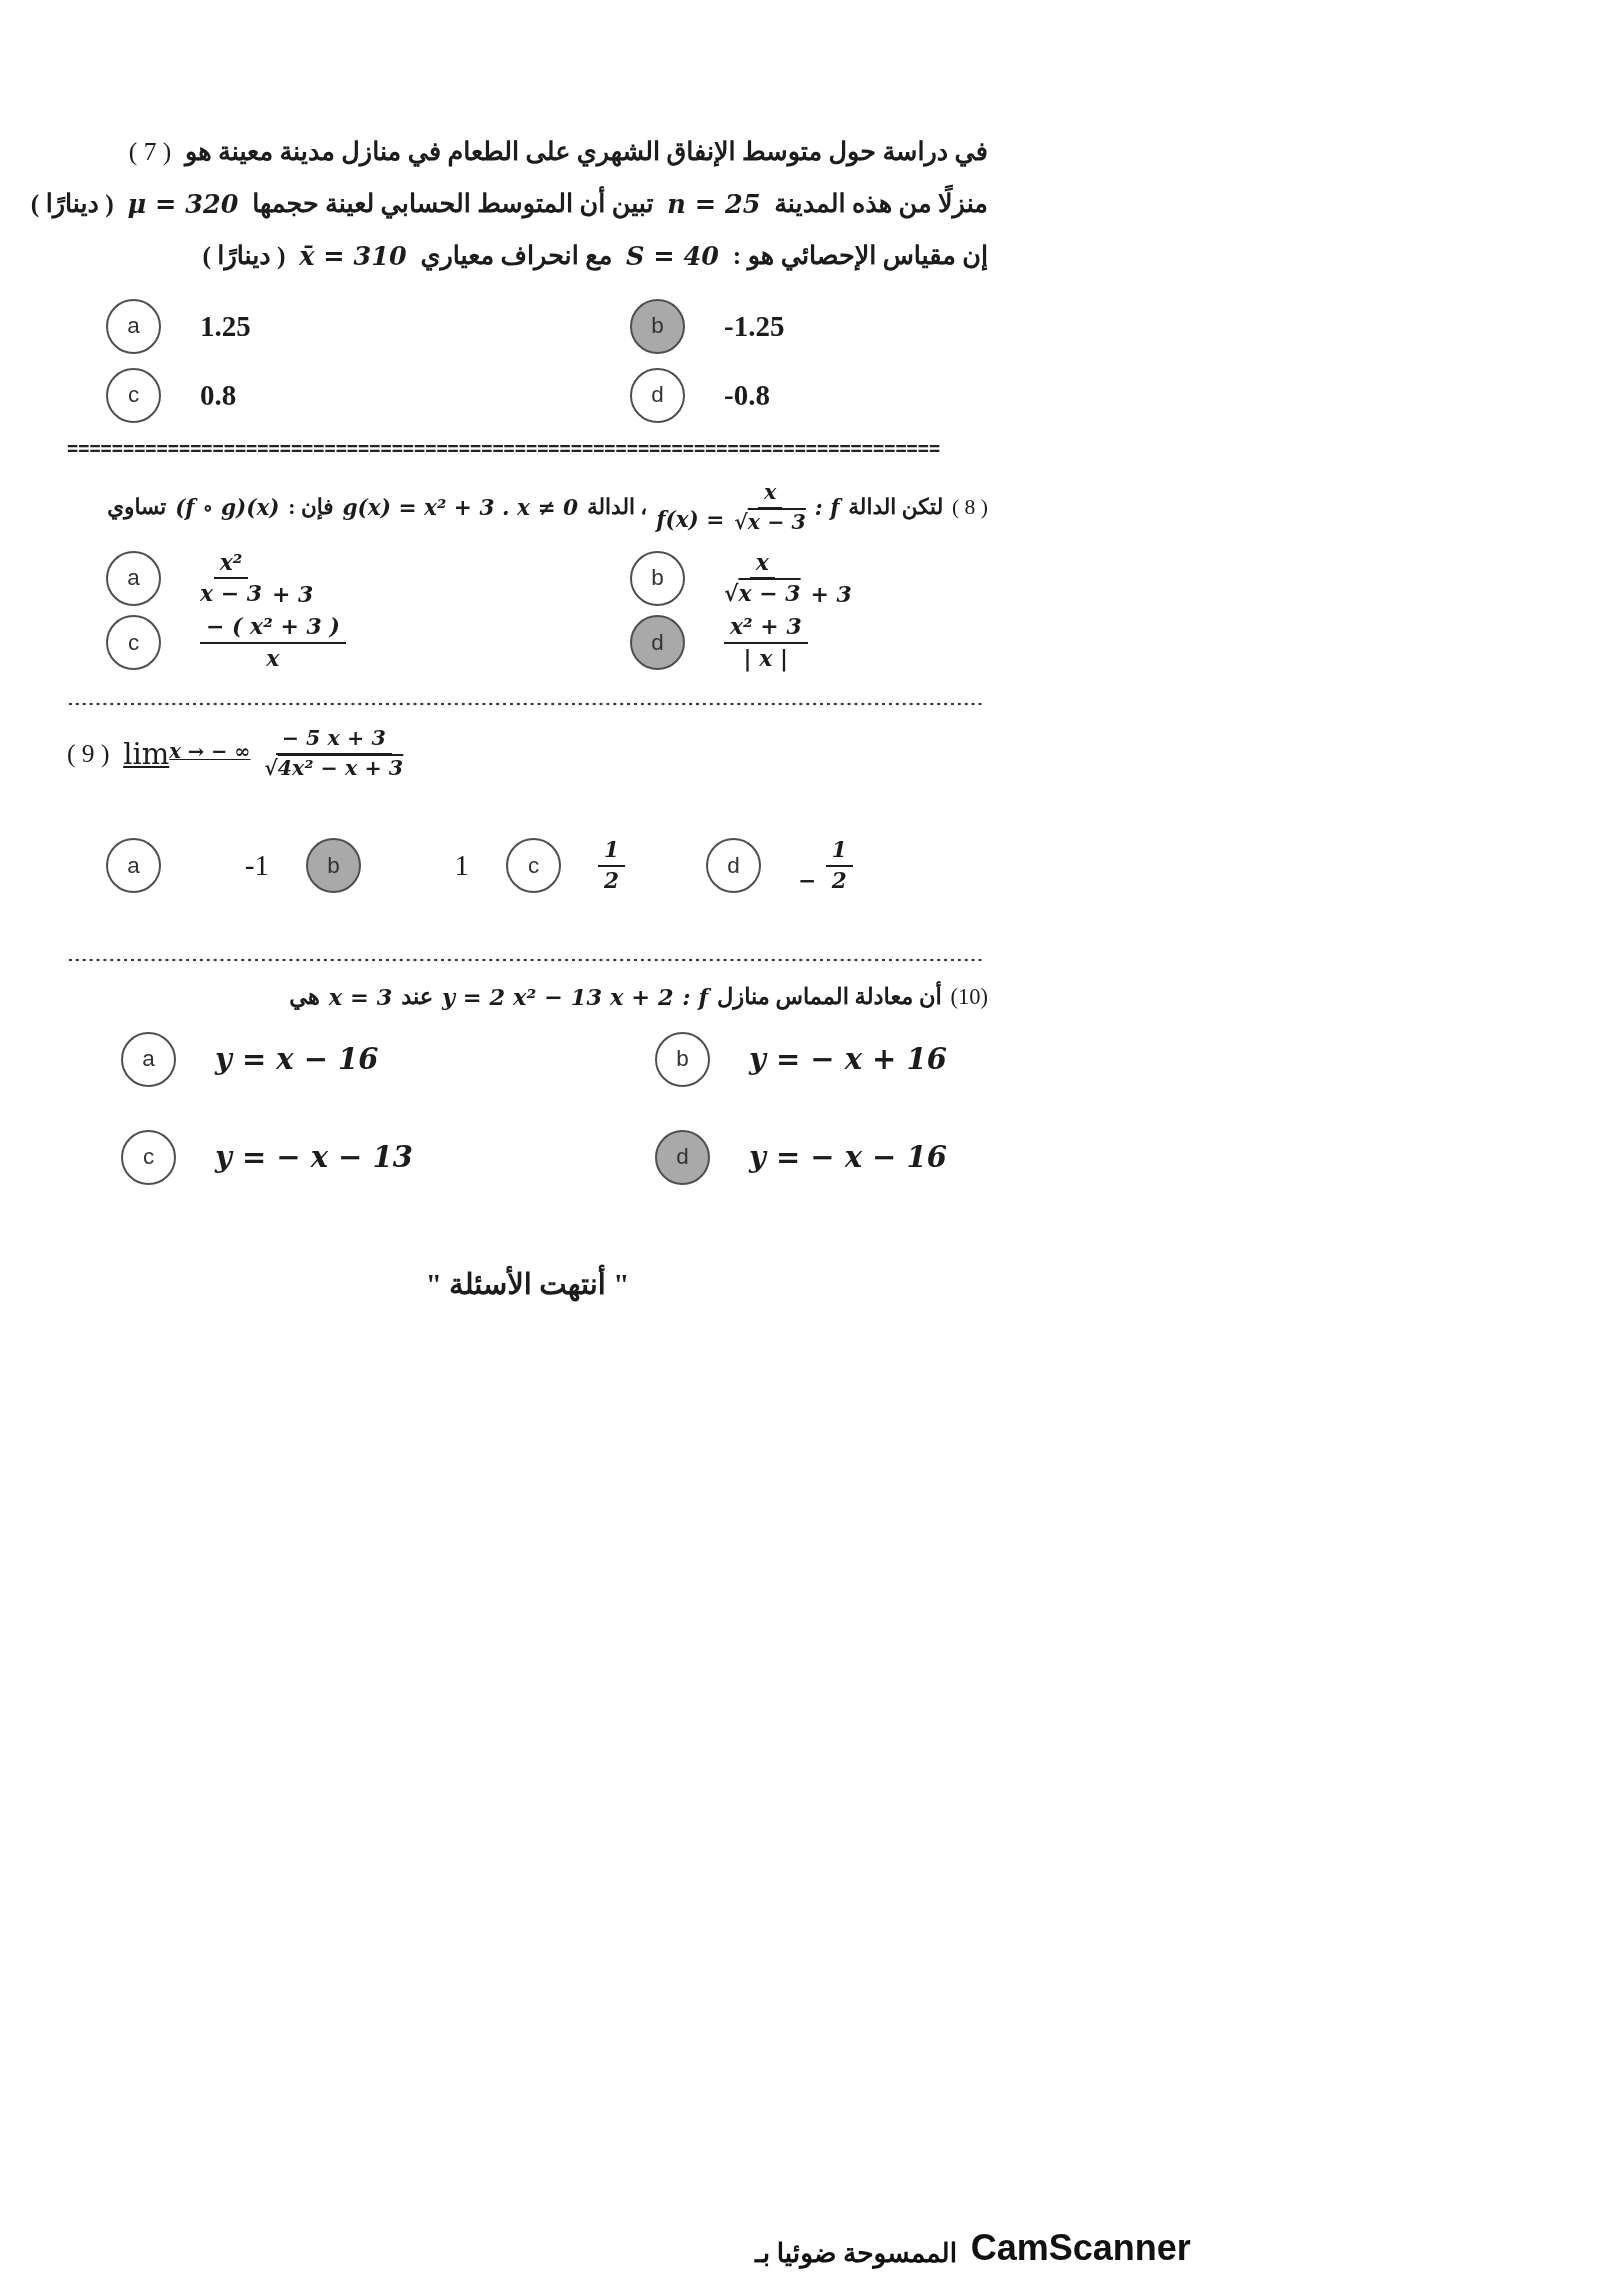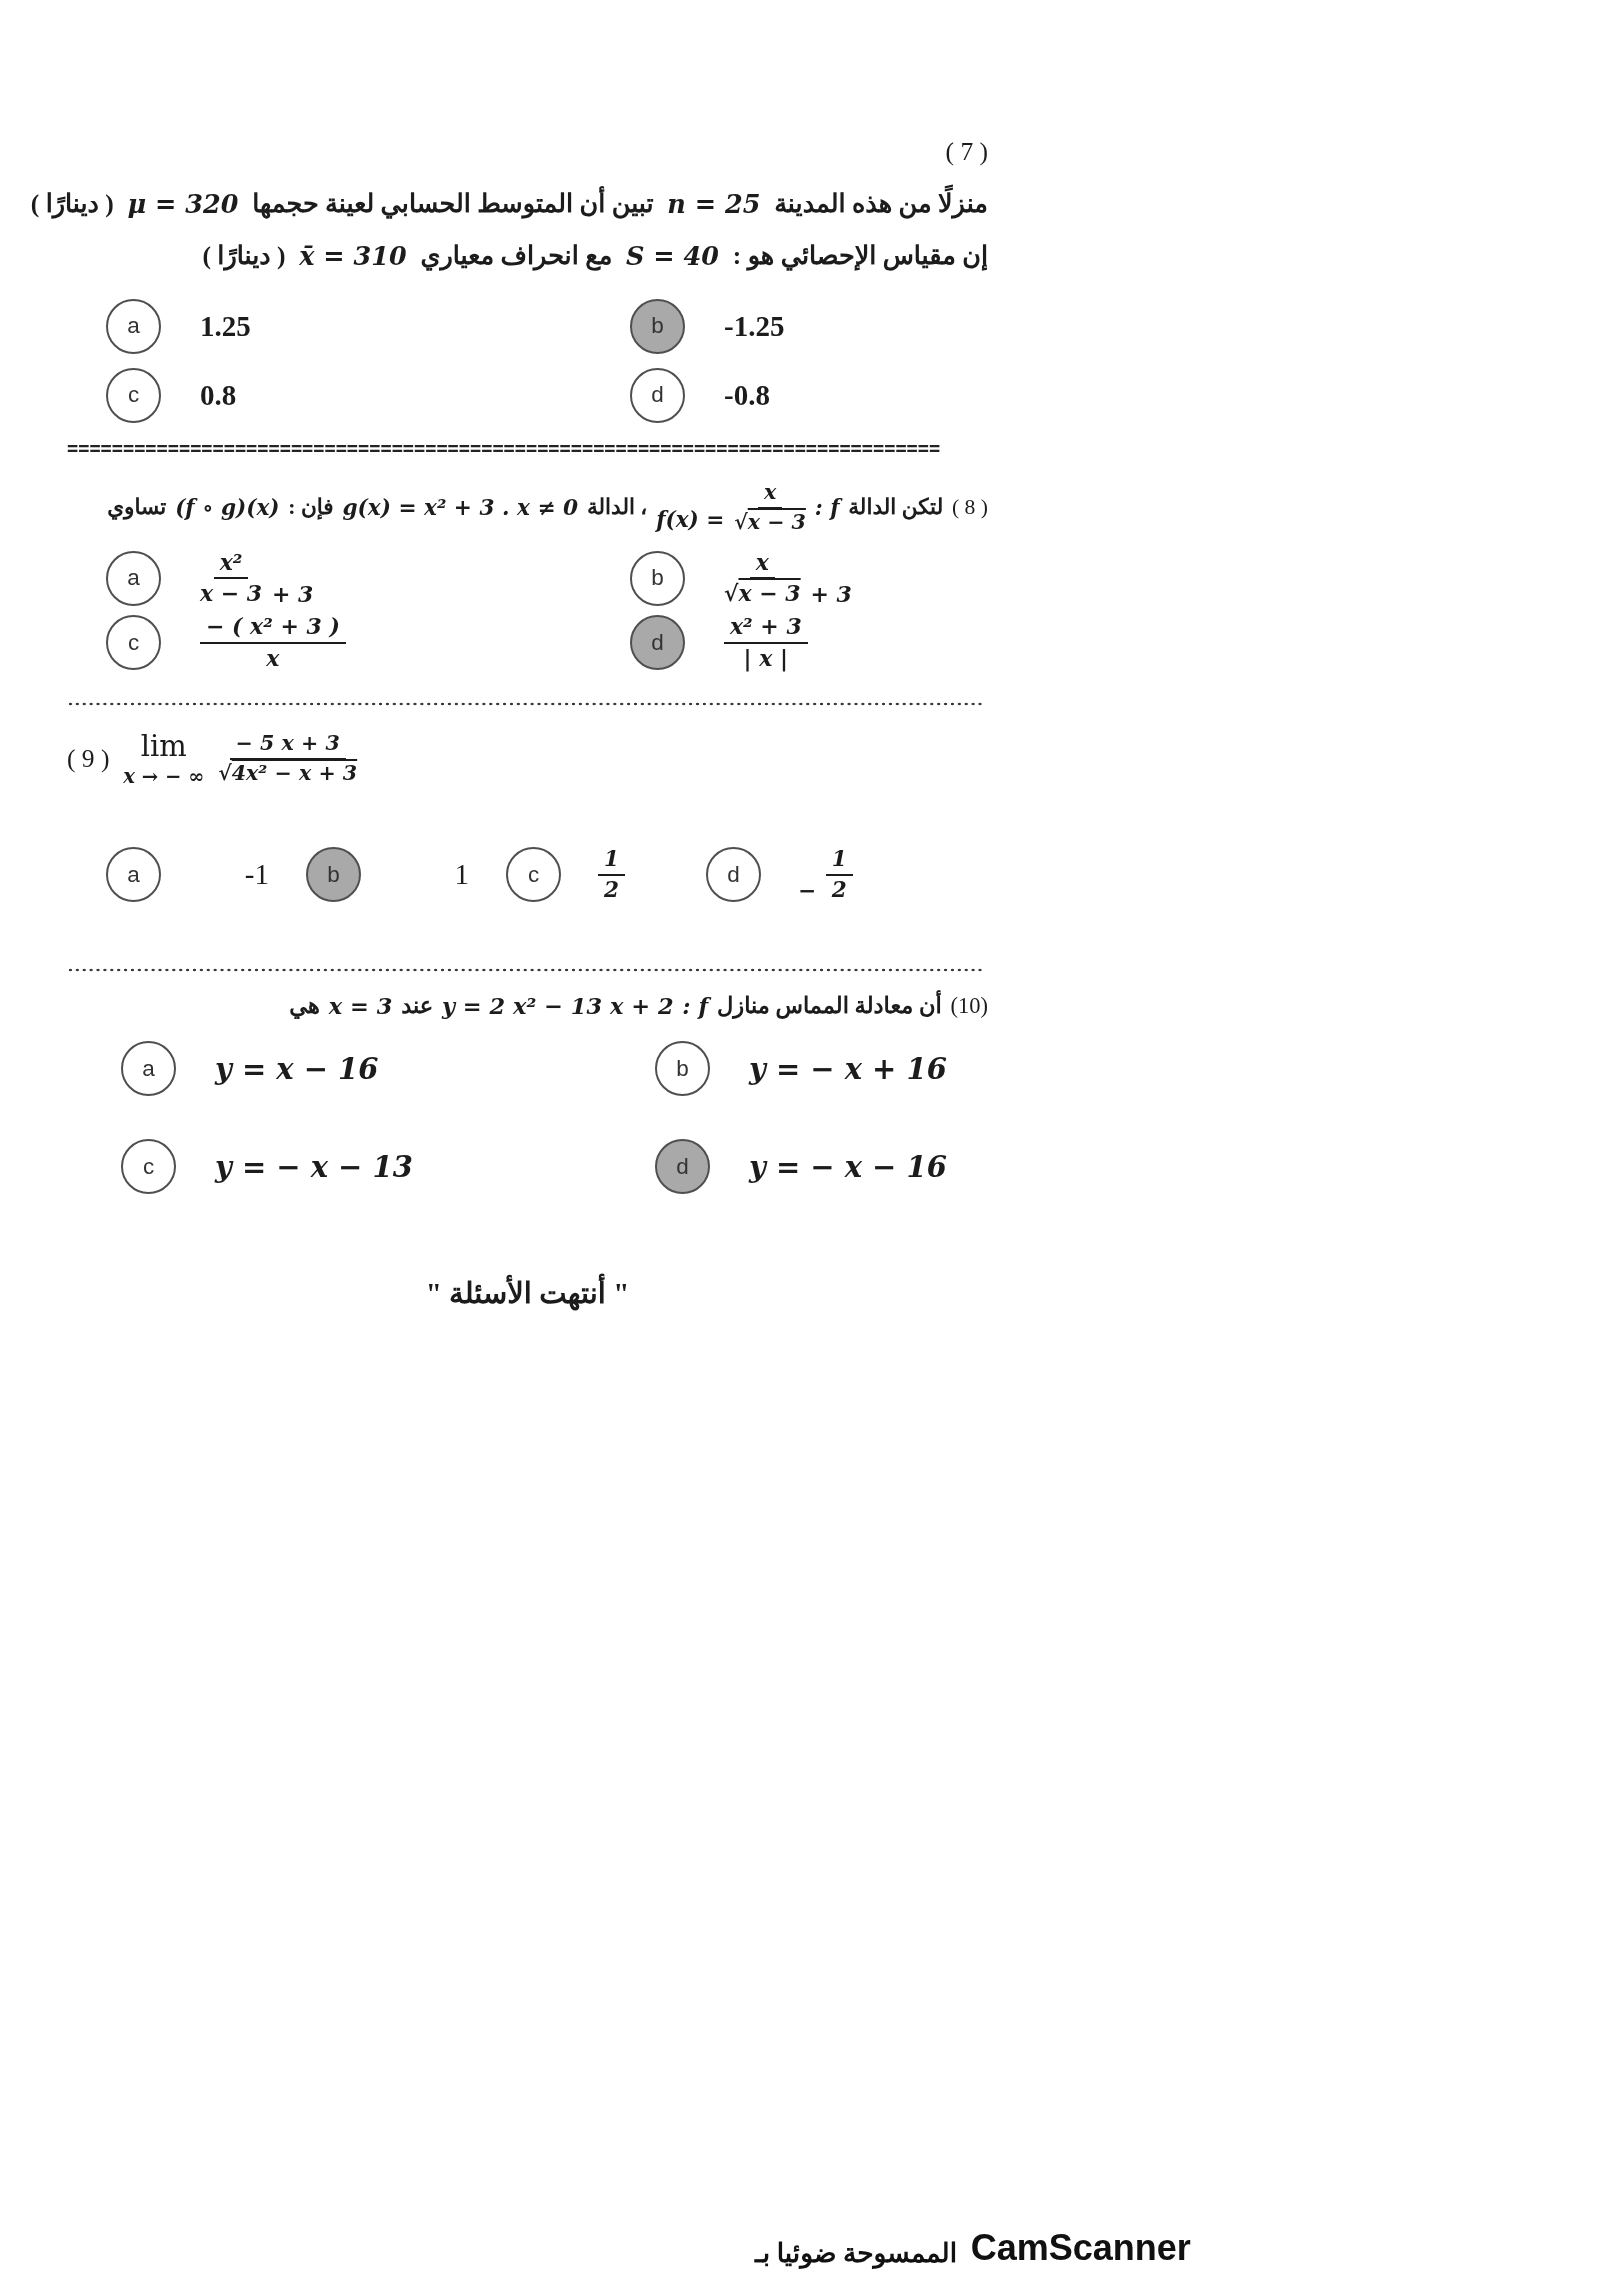--- a/index.html
+++ b/index.html
@@ -24,21 +24,21 @@
   
   .frac { display:inline-flex; flex-direction:column; align-items:center; text-align:center; vertical-align:middle; line-height:1.15; }
   .frac .num { border-bottom:2px solid #1c1c1c; padding:0 5.9px 2px; }
   .frac .den { padding-top:2px; }
   .rad { font-style:normal; }
   .radicand { text-decoration:overline; }
   .fexpr { display:inline-flex; align-items:flex-end; gap:9.8px; }
   .suffix:empty, .sign:empty { display:none; }
 
   
-  .lim-block { display:inline-flex; flex-direction:column; align-items:center; }
+  .lim-block { display:inline-flex; flex-direction:row; align-items:center;text-decoration:underline; }
   .lim-word { font-style:normal; font-weight:normal; font-size:29px; }
   .lim-sub { font-size:19.6px; margin-top:-2.9px; }
 
   
   .opts { margin-top:25.5px; }
   .grid2 { display:grid; grid-template-columns:524px auto; row-gap:13.7px; padding-left:39px; }
   .grid2.tight { row-gap:7.8px; margin-top:15.7px; }
   .grid2.q10 { grid-template-columns:534px auto; row-gap:43px; padding-left:54px; margin-top:19.6px; }
   .opt-cell { display:flex; align-items:center; gap:39px; }
   .circle {
@@ -81,20 +81,21 @@
 </style>
 </head>
 <body>
 
 <div class="page">
   <div class="content">
 
     <section class="section q7" style="margin-top:0;">
       <div class="qline ltr-end">
         <span class="qnum">( 7 )</span>
+        <span class="ar">في دراسة حول متوسط الإنفاق الشهري على الطعام في منازل مدينة معينة هو</span>
       </div>
       <div class="qline ltr-end">
         <span class="ar">( دينارًا )</span>
         <span class="m">μ = 320</span>
         <span class="ar">تبين أن المتوسط الحسابي لعينة حجمها</span>
         <span class="m">n = 25</span>
         <span class="ar">منزلًا من هذه المدينة</span>
       </div>
       <div class="qline ltr-end">
         <span class="ar">( دينارًا )</span>

